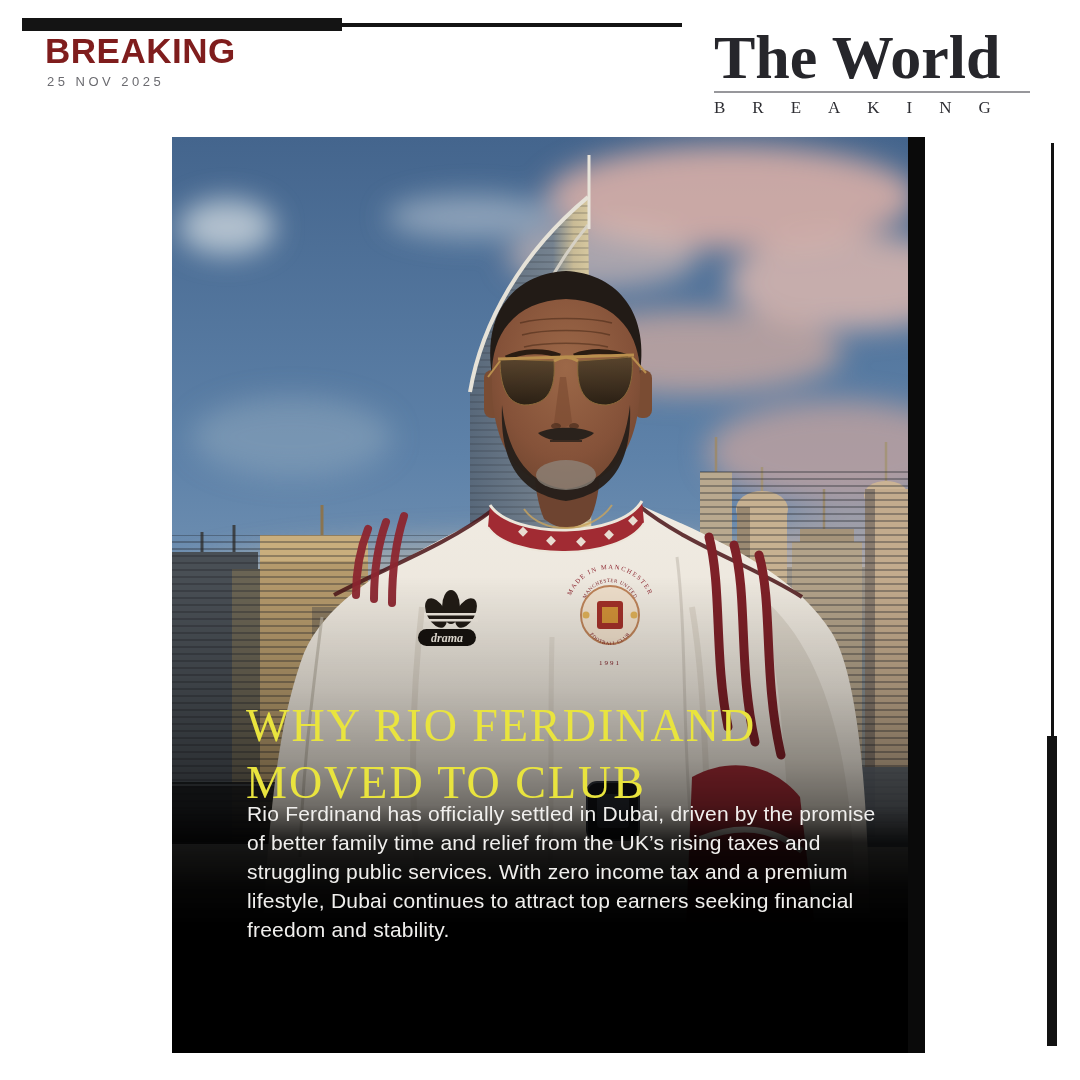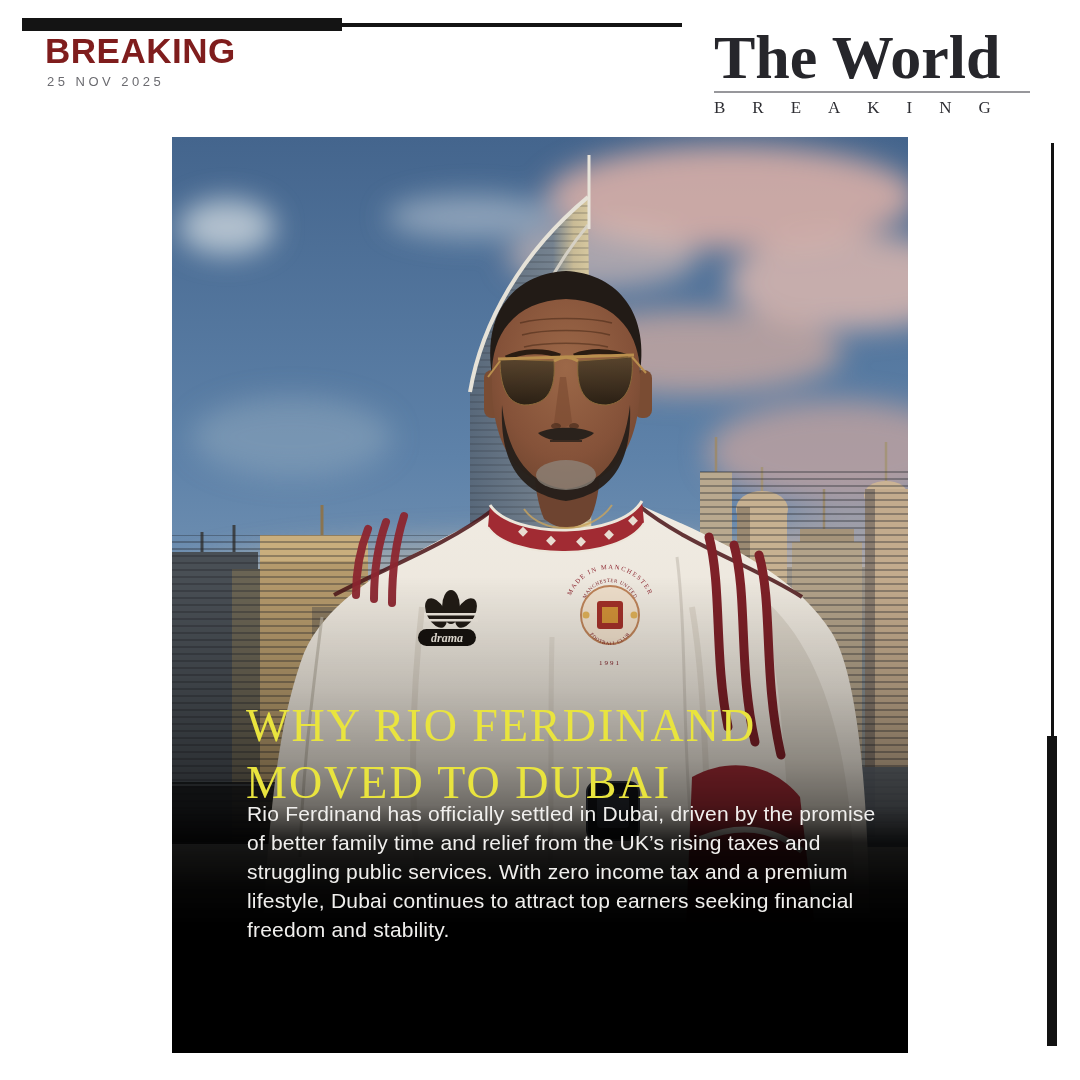--- a/index.html
+++ b/index.html
@@ -28,21 +28,21 @@
   .logo-sub{
     font-family:"Liberation Serif",serif;font-size:17px;color:#2e2e33;
     letter-spacing:27px;margin-top:5px;margin-right:-27px;white-space:nowrap;
   }
   
   .vline{position:absolute;left:1051px;top:143px;width:2.5px;height:593px;background:#121212;}
   .vbar{position:absolute;left:1047px;top:736px;width:10px;height:310px;background:#121212;}
   
   .card{
     position:absolute;left:172px;top:137px;width:736px;height:916px;
-    overflow:hidden;background:#0a0a0a;
+    overflow:hidden;background:#0a0a0a;padding-left:17px;
   }
   .card svg{position:absolute;left:0;top:0;}
   .headline{
     position:absolute;left:74px;top:560px;
     font-family:"Liberation Serif",serif;font-weight:400;
     font-size:46px;line-height:57px;letter-spacing:2px;color:#e9e43e;
     white-space:nowrap;
   }
   .body-text{
     position:absolute;left:75px;top:662px;width:652px;margin:0;
@@ -287,16 +287,16 @@
       <path d="M300,828 C360,796 430,790 472,814 L472,916 L300,916 Z" fill="#3a2e26" opacity="0.6"></path>
       <rect x="415" y="645" width="52" height="58" rx="10" fill="#101114" stroke="#2e3138" stroke-width="2"></rect>
       <rect x="425" y="657" width="32" height="34" rx="4" fill="#23262c"></rect>
     </g>
 
     <rect width="736" height="916" fill="url(#fadeGrad)"></rect>
   </svg>
 
   <div class="headline">
     <div>WHY RIO FERDINAND</div>
-    <div>MOVED TO DUBAI</div>
+    <div>MOVED TO CLUB</div>
   </div>
   <p class="body-text">Rio Ferdinand has officially settled in Dubai, driven by the promise of better family time and relief from the UK’s rising taxes and struggling public services. With zero income tax and a premium lifestyle, Dubai continues to attract top earners seeking financial freedom and stability.</p>
 </section>
 
 </body></html>

